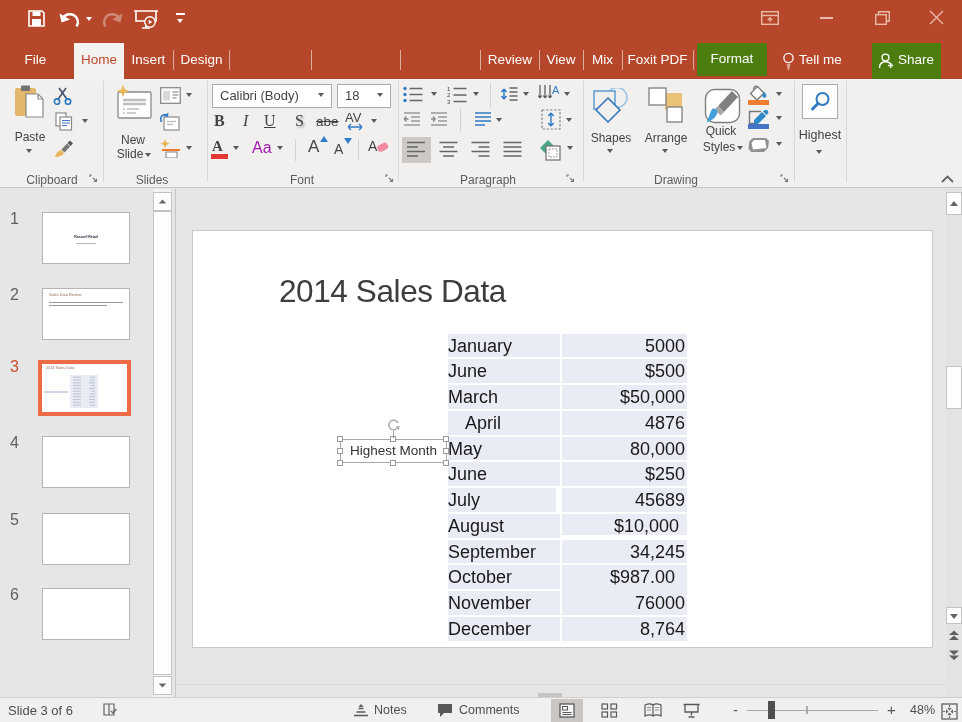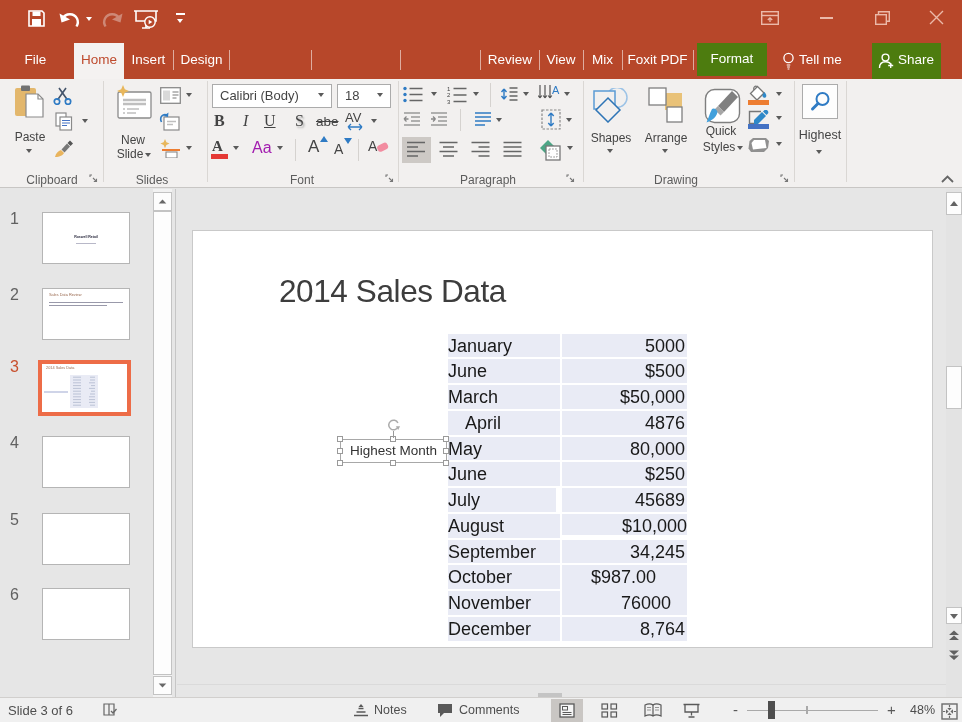--- a/index.html
+++ b/index.html
@@ -390,27 +390,27 @@
       <div class="cell" style="left:369px;top:154.0px;width:125px;height:23.8px;line-height:24.5px;padding-right:2px;text-align:right;">$50,000</div>
       <div class="cell" style="left:255px;top:179.8px;width:112px;height:23.8px;line-height:24.5px;padding-left:17px;">April</div>
       <div class="cell" style="left:369px;top:179.8px;width:125px;height:23.8px;line-height:24.5px;padding-right:2px;text-align:right;">4876</div>
       <div class="cell" style="left:255px;top:205.6px;width:112px;height:23.8px;line-height:24.5px;padding-left:0px;">May</div>
       <div class="cell" style="left:369px;top:205.6px;width:125px;height:23.8px;line-height:24.5px;padding-right:2px;text-align:right;">80,000</div>
       <div class="cell" style="left:255px;top:231.4px;width:112px;height:23.8px;line-height:24.5px;padding-left:0px;">June</div>
       <div class="cell" style="left:369px;top:231.4px;width:125px;height:23.8px;line-height:24.5px;padding-right:2px;text-align:right;">$250</div>
       <div class="cell" style="left:255px;top:257.1px;width:108px;height:23.8px;line-height:24.5px;padding-left:0px;">July</div>
       <div class="cell" style="left:369px;top:257.1px;width:125px;height:23.8px;line-height:24.5px;padding-right:2px;text-align:right;">45689</div>
       <div class="cell" style="left:255px;top:282.9px;width:112px;height:23.8px;line-height:24.5px;padding-left:0px;">August</div>
-      <div class="cell" style="left:369px;top:282.9px;width:125px;height:21px;line-height:24.5px;padding-right:0;text-align:right;">$10,000</div>
+      <div class="cell" style="left:369px;top:282.9px;width:125px;height:21px;line-height:24.5px;padding-right:8px;text-align:right;">$10,000</div>
       <div class="cell" style="left:255px;top:308.7px;width:112px;height:23.8px;line-height:24.5px;padding-left:0px;">September</div>
       <div class="cell" style="left:369px;top:308.7px;width:125px;height:23.8px;line-height:24.5px;padding-right:2px;text-align:right;">34,245</div>
       <div class="cell" style="left:255px;top:334.4px;width:112px;height:23.8px;line-height:24.5px;padding-left:0px;">October</div>
-      <div class="cell" style="left:369px;top:334.4px;width:125px;height:41px;line-height:24.5px;padding-right:2px;text-align:center;">$987.00</div>
+      <div class="cell" style="left:369px;top:334.4px;width:125px;height:41px;line-height:24.5px;padding-right:12px;text-align:right;">$987.00</div>
       <div class="cell" style="left:255px;top:360.2px;width:112px;height:23.8px;line-height:24.5px;padding-left:0px;">November</div>
-      <div class="cell" style="left:369px;top:360.2px;width:125px;height:23.8px;line-height:24.5px;padding-right:16px;text-align:right;">76000</div>
+      <div class="cell" style="left:369px;top:360.2px;width:125px;height:23.8px;line-height:24.5px;padding-right:2px;text-align:right;">76000</div>
       <div class="cell" style="left:255px;top:386.0px;width:112px;height:23.8px;line-height:24.5px;padding-left:0px;">December</div>
       <div class="cell" style="left:369px;top:386.0px;width:125px;height:23.8px;line-height:24.5px;padding-right:2px;text-align:right;">8,764</div>
     </div>
     <div class="abs" style="left:147px;top:208px;width:107px;height:24px;border:1px solid #A8A8A8;"></div>
     <div class="abs" style="left:147px;top:208px;width:107px;height:24px;line-height:24px;text-align:center;font-size:13.5px;color:#333;">Highest Month</div>
     <div class="handle" style="left:144px;top:205px;"></div>
     <div class="handle" style="left:197px;top:205px;"></div>
     <div class="handle" style="left:250px;top:205px;"></div>
     <div class="handle" style="left:144px;top:217px;"></div>
     <div class="handle" style="left:250px;top:217px;"></div>

